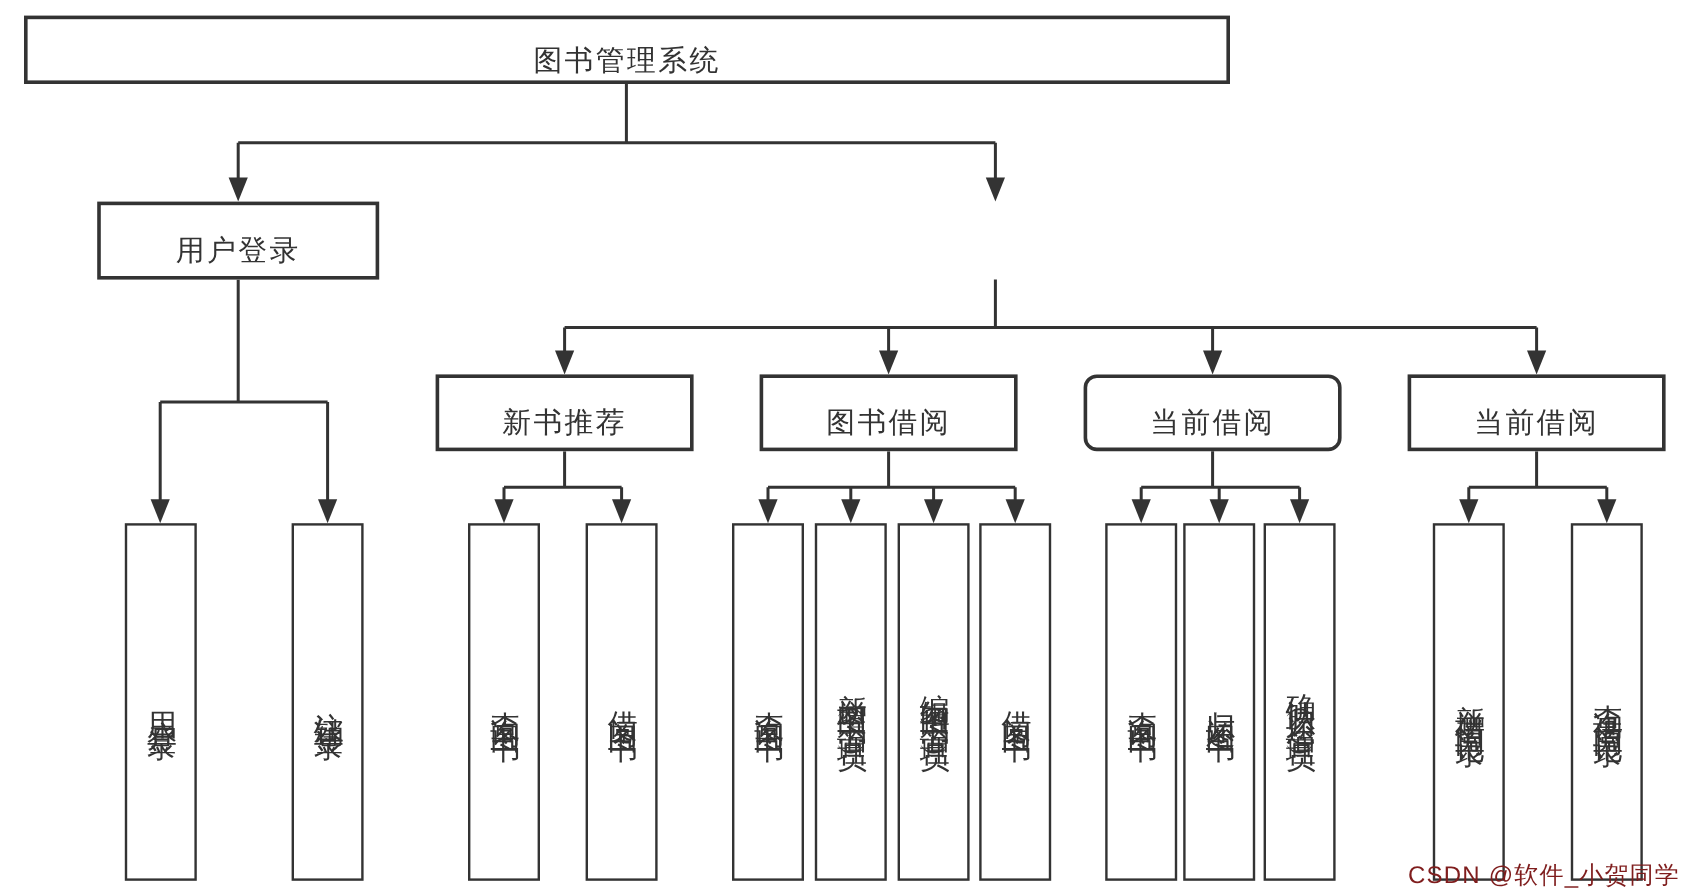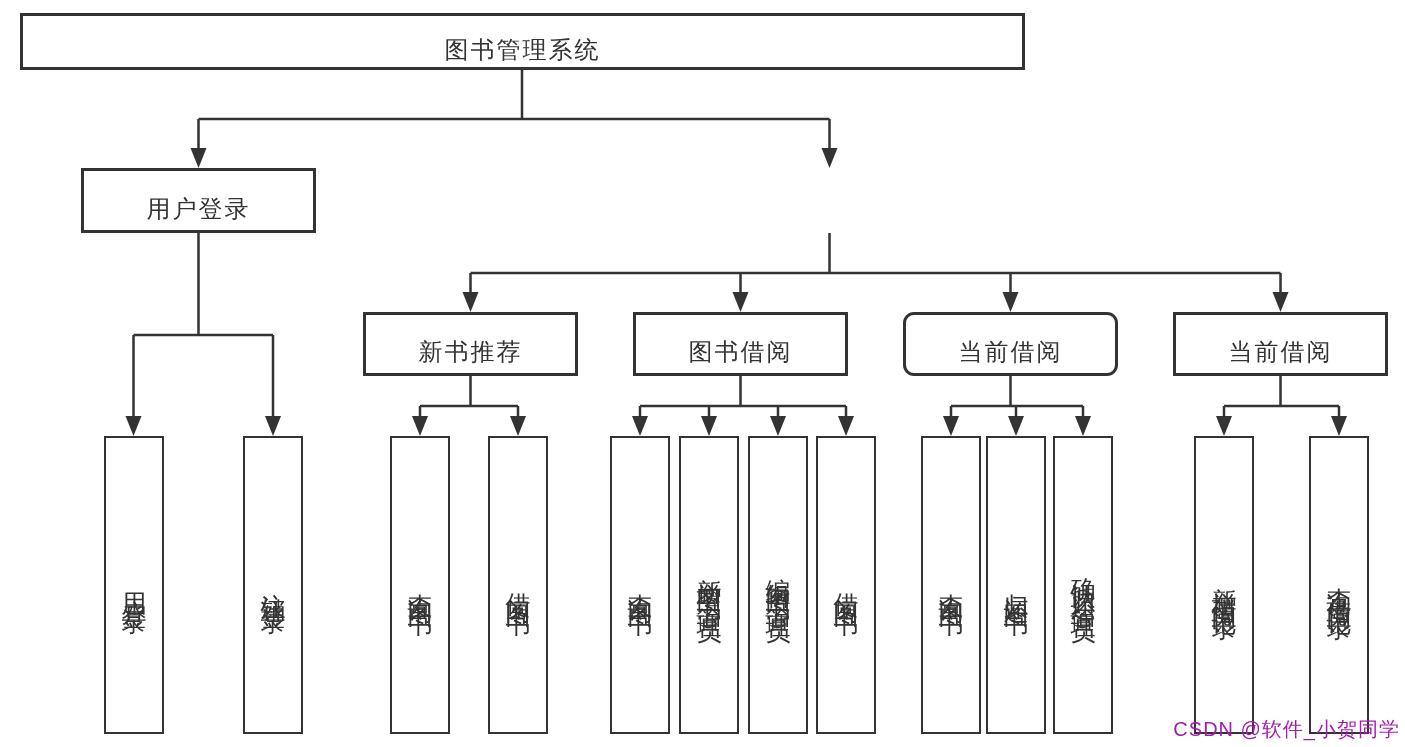--- a/index.html
+++ b/index.html
@@ -34,21 +34,21 @@
     text-orientation:mixed;
     font-size:25px;
     letter-spacing:6px;
     line-height:1;
     color:#333333;
   }
   .watermark {
     position:absolute;
     right:5px; bottom:4px;
     font-size:20px;
-    color:#a21caf;
+    color:#7f1d1d;
     letter-spacing:1px;
     white-space:nowrap;
   }
 </style>
 </head>
 <body>
 
 <div class="canvas">
 
   <svg class="connectors" width="1405" height="747" viewBox="0 0 1405 747" xmlns="http://www.w3.org/2000/svg">

